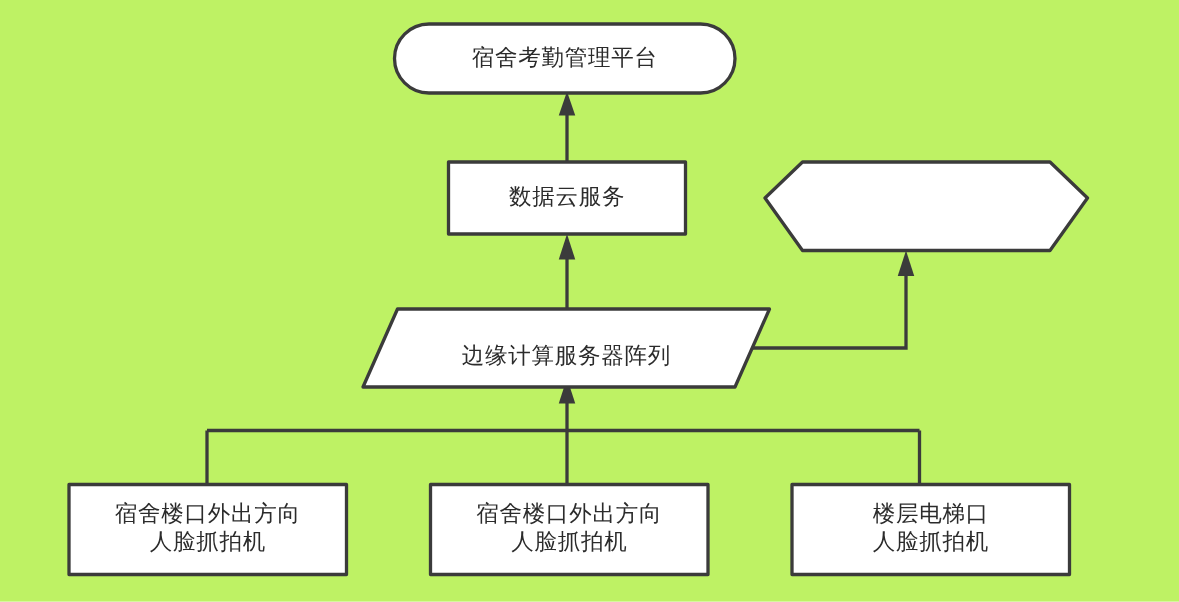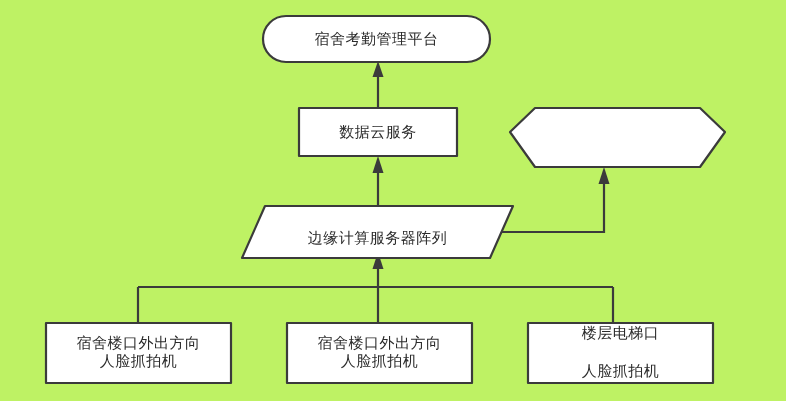--- a/index.html
+++ b/index.html
@@ -127,18 +127,18 @@
   <div class="node-label" style="left:46px; top:323px; width:185px; height:60px;">
     <span>宿舍楼口外出方向</span>
     <span class="line2">人脸抓拍机</span>
   </div>
 
   <div class="node-label" style="left:287px; top:323px; width:185px; height:60px;">
     <span>宿舍楼口外出方向</span>
     <span class="line2">人脸抓拍机</span>
   </div>
 
-  <div class="node-label" style="left:528px; top:323px; width:185px; height:60px;justify-content:space-between;">
+  <div class="node-label" style="left:528px; top:323px; width:185px; height:60px;">
     <span>楼层电梯口</span>
     <span class="line2">人脸抓拍机</span>
   </div>
 
 </div>
 
 </body></html>

